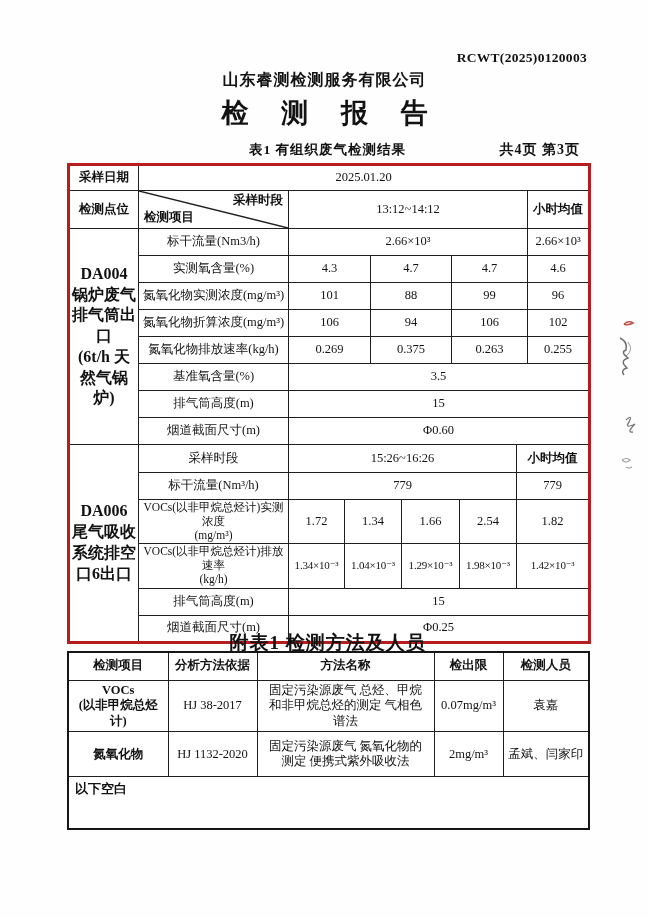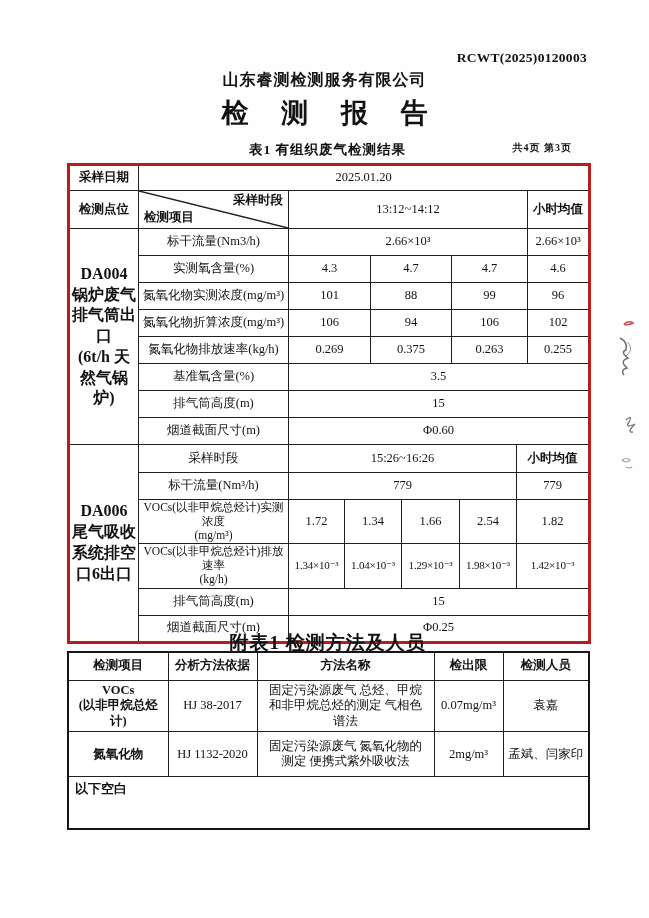--- a/index.html
+++ b/index.html
@@ -5,21 +5,21 @@
   * { margin:0; padding:0; box-sizing:border-box; }
   html,body { background:#ffffff; }
   body { font-family:"Liberation Serif","DejaVu Serif",serif; color:#121212; }
   .page { position:relative; width:649px; height:918px; background:#fefefe; overflow:hidden; }
 
   .report-no { position:absolute; top:50px; right:62px; font-size:13.5px; font-weight:700; letter-spacing:0.3px; }
   .company   { position:absolute; top:70px; left:0; right:0; text-align:center; font-size:16px; font-weight:700; letter-spacing:1px; }
   .doc-title { position:absolute; top:95px; left:0; right:0; text-align:center; font-size:27px; font-weight:700; letter-spacing:13px; text-indent:13px; }
   .caption-row { position:absolute; top:141px; left:67px; width:521px; height:18px; }
   .t1-caption { text-align:center; font-size:13.5px; font-weight:700; letter-spacing:1px; }
-  .page-info  { position:absolute; right:16px; top:0; font-size:10px; font-weight:700; letter-spacing:1px; }
+  .page-info  { position:absolute; right:8px; top:0; font-size:14px; font-weight:700; letter-spacing:1px; }
 
   table { border-collapse:collapse; table-layout:fixed; background:#fff; }
   td { border:1.5px solid #1f1f1f; text-align:center; vertical-align:middle;
        font-size:12.5px; line-height:1.25; padding:1px 2px; overflow:hidden; }
   .b { font-weight:700; }
   .t1 { position:absolute; top:163px; left:67px; width:521px; border:3px solid #b91c1c; }
   .t2 { position:absolute; top:651px; left:67px; width:521px; border:2px solid #161616; }
   .t2-caption { position:absolute; top:630px; left:67px; width:521px; text-align:center;
                 font-size:19px; font-weight:700; letter-spacing:1px; }
 

